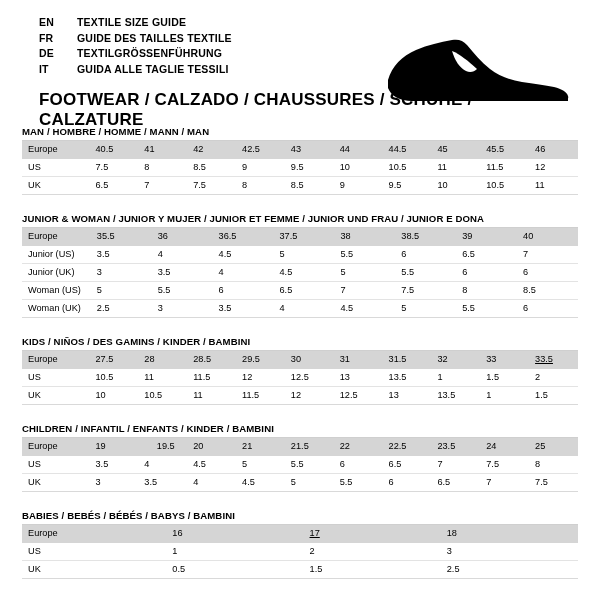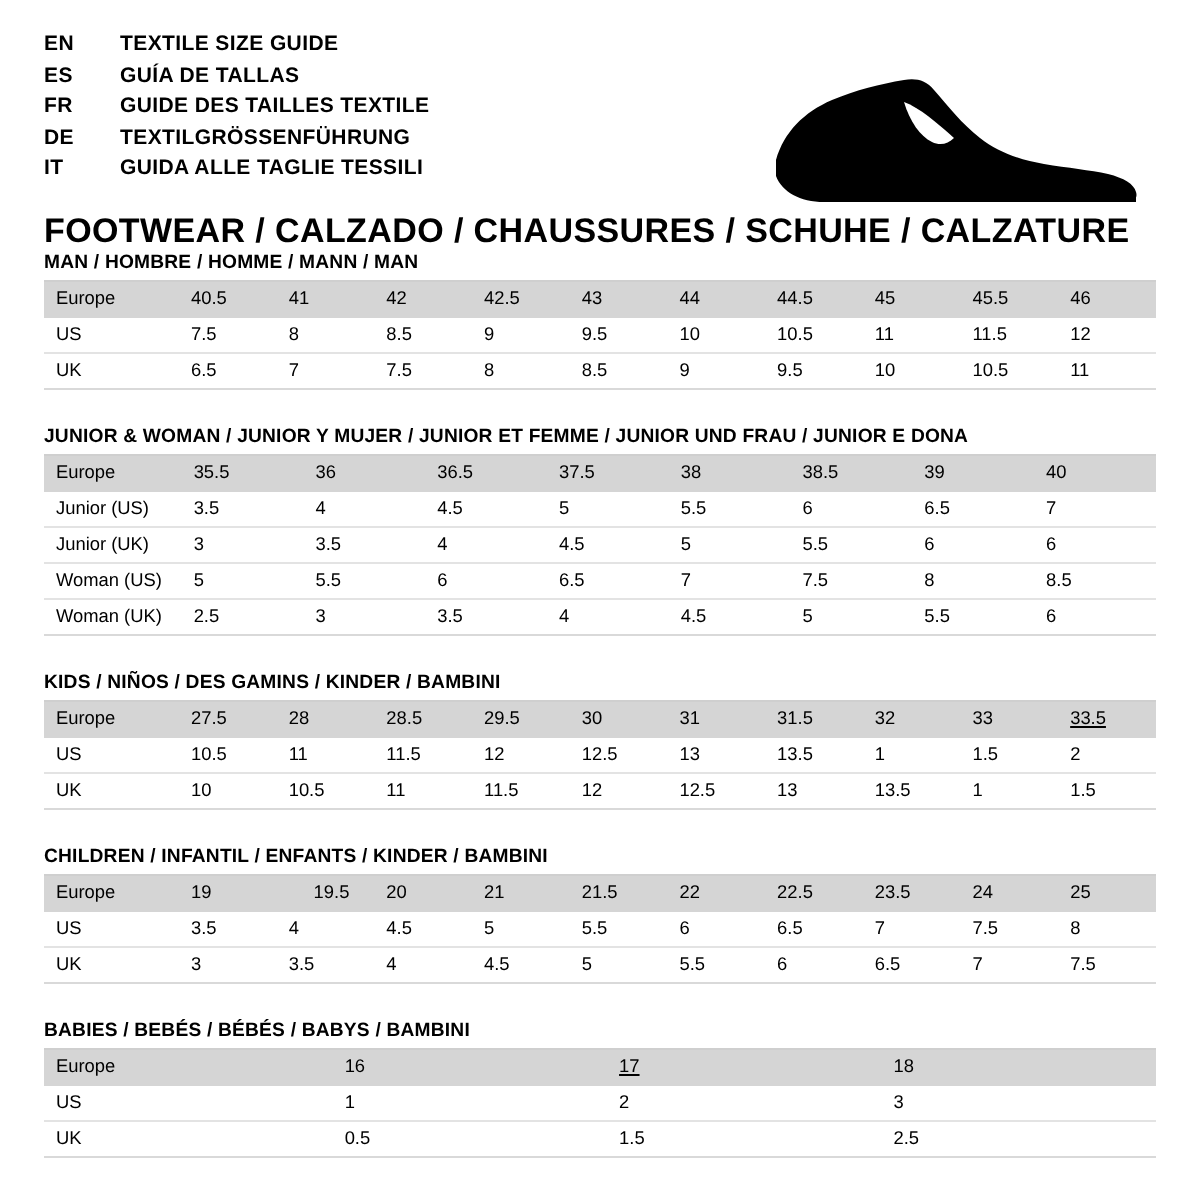--- a/index.html
+++ b/index.html
@@ -19,20 +19,21 @@
     width: 600px;
     height: 600px;
     box-sizing: border-box;
     padding: 16px 22px 0 22px;
   }
 
   
   .header {
     position: relative;
     height: 92px;
+    margin-left: 17px;
   }
   .lang-table {
     border-collapse: collapse;
     font-size: 10.5px;
     font-weight: bold;
     letter-spacing: 0.2px;
   }
   .lang-table td {
     padding: 0 0 3px 0;
     vertical-align: top;
@@ -104,24 +105,20 @@
 <body>
 
 <div class="page">
 
   <div class="header">
     <table class="lang-table">
       <tbody id="lang-body">
           <tr>
             <td class="lang-code">EN</td>
             <td>TEXTILE SIZE GUIDE</td>
-          </tr>
-          <tr>
-            <td class="lang-code">ES</td>
-            <td>GUÍA DE TALLAS</td>
           </tr>
           <tr>
             <td class="lang-code">FR</td>
             <td>GUIDE DES TAILLES TEXTILE</td>
           </tr>
           <tr>
             <td class="lang-code">DE</td>
             <td>TEXTILGRÖSSENFÜHRUNG</td>
           </tr>
           <tr>

